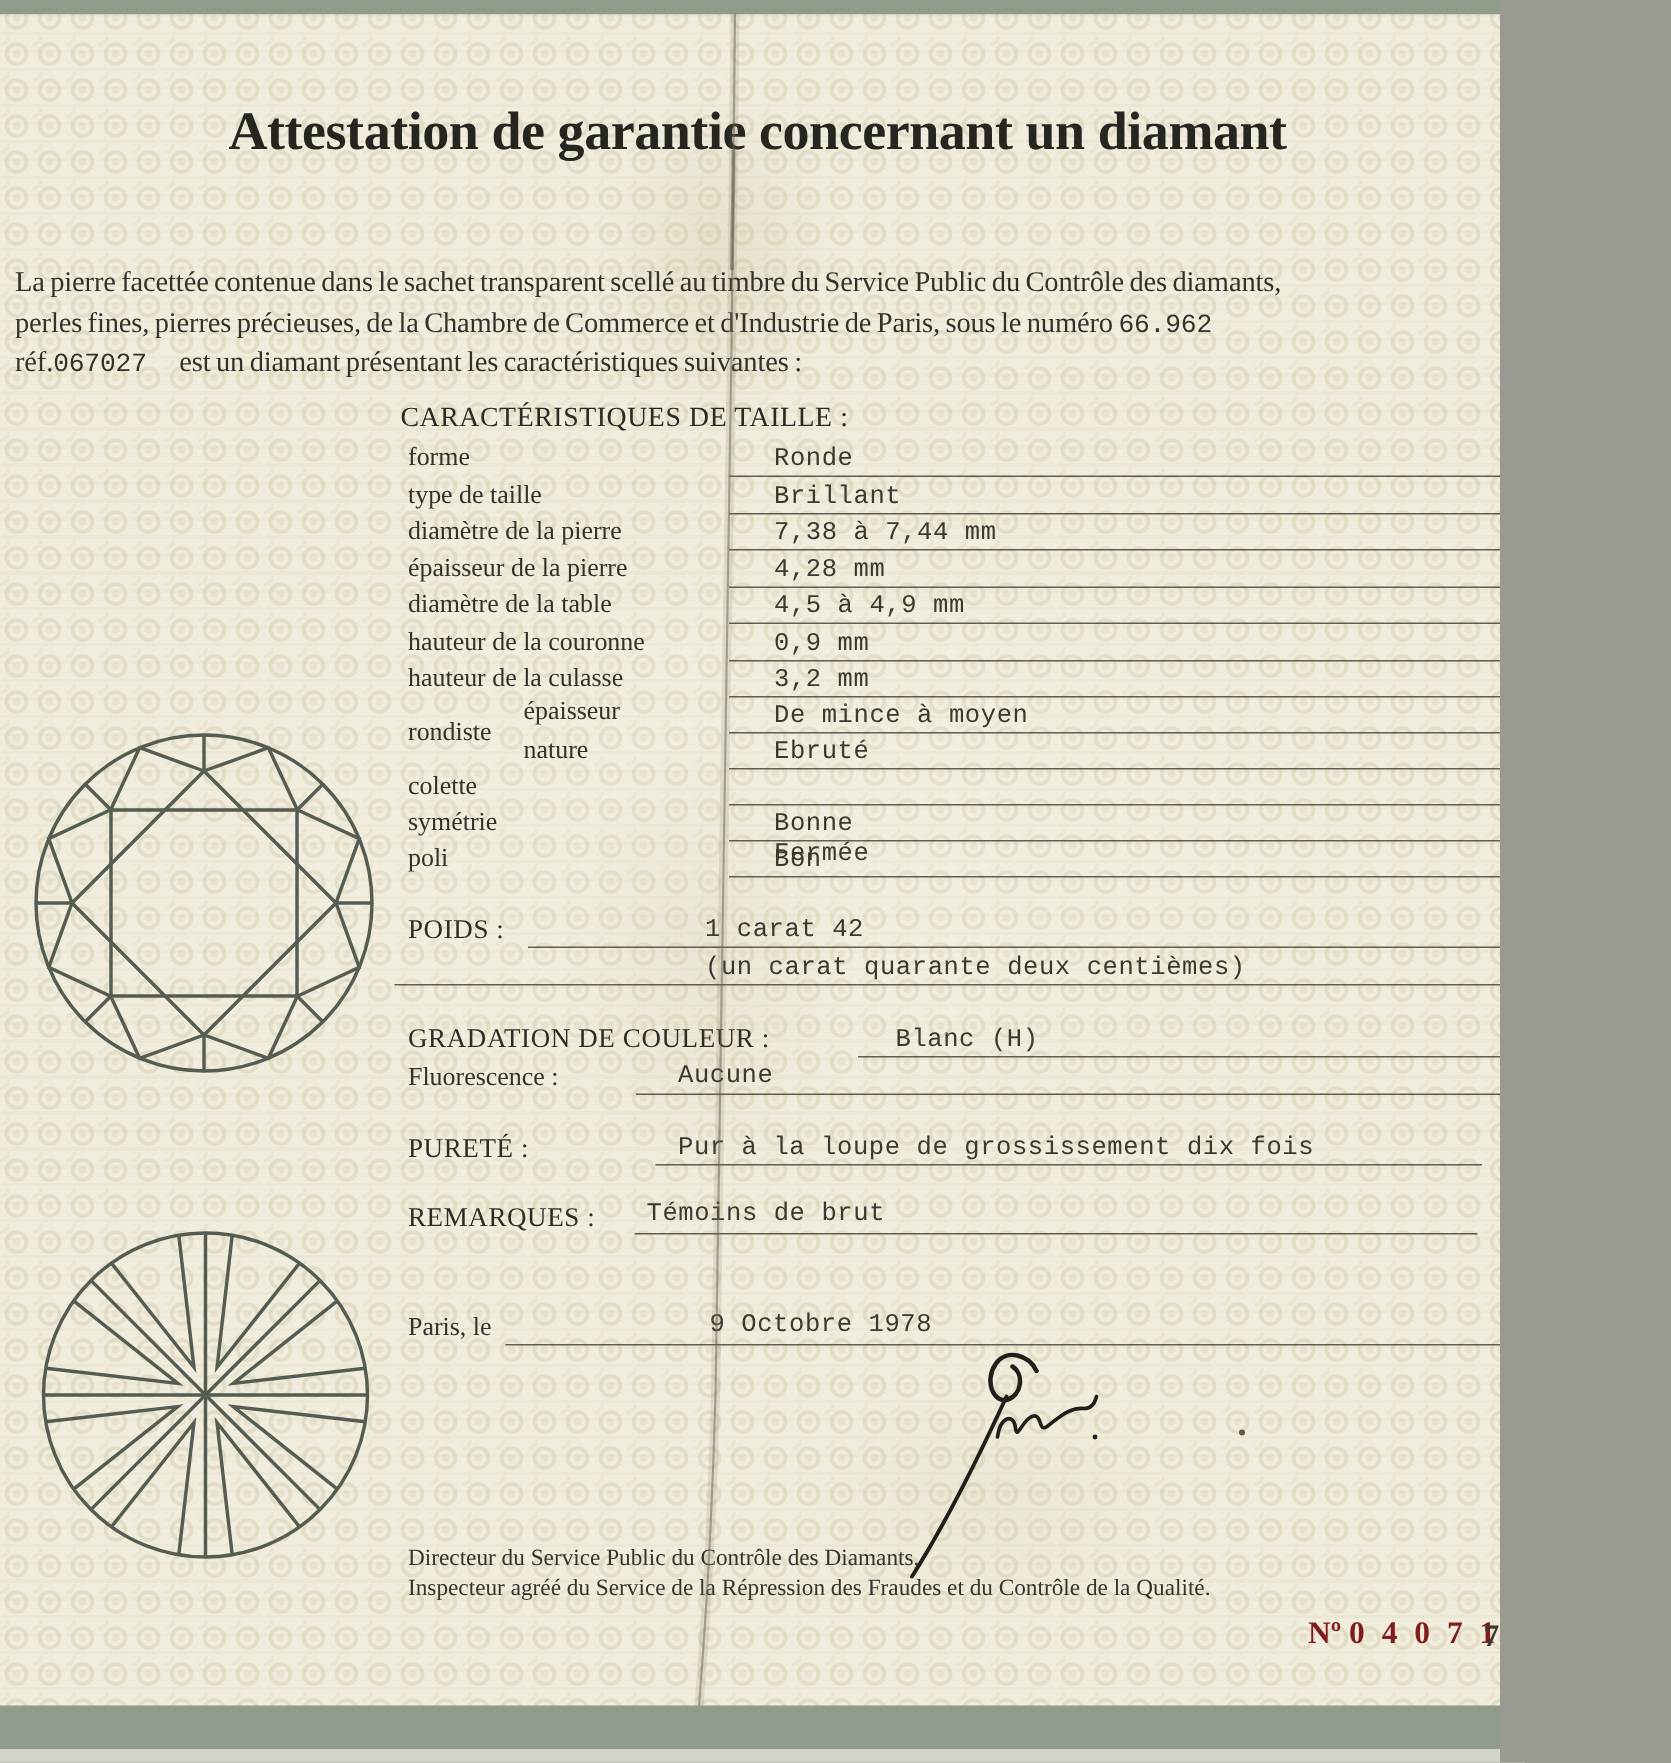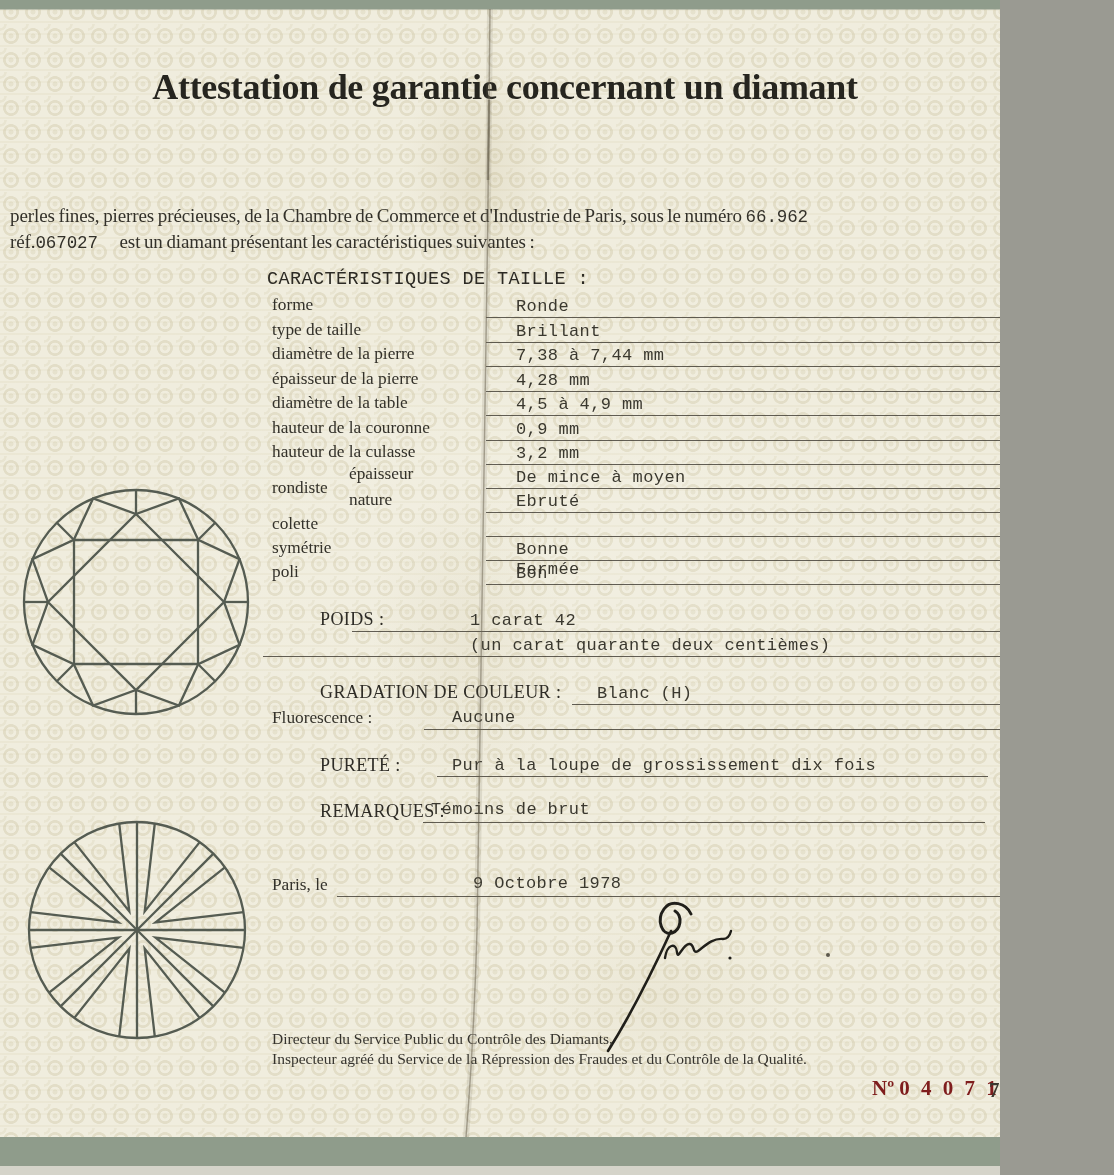--- a/index.html
+++ b/index.html
@@ -17,41 +17,44 @@
     background-image:
       radial-gradient(ellipse 110px 160px at 480px 170px, rgba(176,160,114,0.16), rgba(0,0,0,0) 70%),
       radial-gradient(ellipse 140px 220px at 470px 640px, rgba(176,160,114,0.10), rgba(0,0,0,0) 70%),
       radial-gradient(ellipse 180px 120px at 660px 1000px, rgba(176,160,114,0.08), rgba(0,0,0,0) 70%),
       radial-gradient(ellipse 600px 300px at 520px 560px, rgba(255,255,250,0.10), rgba(0,0,0,0) 75%);}
   .txt{position:absolute;white-space:nowrap;}
   .title{left:0;width:1010px;top:66px;text-align:center;font-size:36px;font-weight:700;
          color:#26251f;letter-spacing:-0.3px;}
   .intro{font-size:19px;color:#33312a;letter-spacing:-0.1px;word-spacing:-1px;}
   .mono{font-family:"Liberation Mono","DejaVu Sans Mono",monospace;}
-  .heading{left:267px;top:269px;font-size:18.5px;letter-spacing:0.4px;color:#2c2a24;font-family:Liberation Mono, monospace;}
+  .heading{left:267px;top:269px;font-size:18.5px;letter-spacing:0.4px;color:#2c2a24;}
   .flabel{position:absolute;left:272px;font-size:17.3px;color:#33312a;}
   .uline{position:absolute;border-bottom:1.5px solid rgba(56,52,43,0.78);height:22px;}
   .fval{position:absolute;font-family:"Liberation Mono","DejaVu Sans Mono",monospace;
         font-size:17px;color:#3a382f;letter-spacing:0.4px;}
-  .biglabel{font-size:18px;letter-spacing:0.4px;color:#2e2c26;margin-left:48px;}
+  .biglabel{font-size:18px;letter-spacing:0.4px;color:#2e2c26;}
   .footer{font-size:15.5px;color:#35332d;}
   .serial{font-size:21px;color:#7f1d1d;}
   .serialnum{letter-spacing:3px;font-weight:700;}
   svg{position:absolute;overflow:visible;}
   .ovl{pointer-events:none;}
 </style>
 </head>
 <body>
 
 <div class="scan">
   <div class="paper"></div>
   <div class="stains"></div>
 
   <div class="txt title">Attestation de garantie concernant un diamant</div>
 
+  <div class="txt intro" style="left:10px;top:178px;width:1000px;">
+    <span>La pierre facettée contenue dans le sachet transparent scellé au timbre du Service Public du Contrôle des diamants,</span>
+  </div>
   <div class="txt intro" style="left:10px;top:205px;width:1000px;">
     <span>perles fines, pierres précieuses, de la Chambre de Commerce et d'Industrie de Paris, sous le numéro</span>
     <span class="mono" style="font-size:17.5px;">66.962</span>
   </div>
   <div class="txt intro" style="left:10px;top:231px;width:1000px;">
     <span>réf.</span><span class="mono" style="font-size:17.5px;">067027</span>
     <span style="margin-left:18px;">est un diamant présentant les caractéristiques suivantes :</span>
   </div>
 
   <div class="txt heading">CARACTÉRISTIQUES DE TAILLE :</div>

